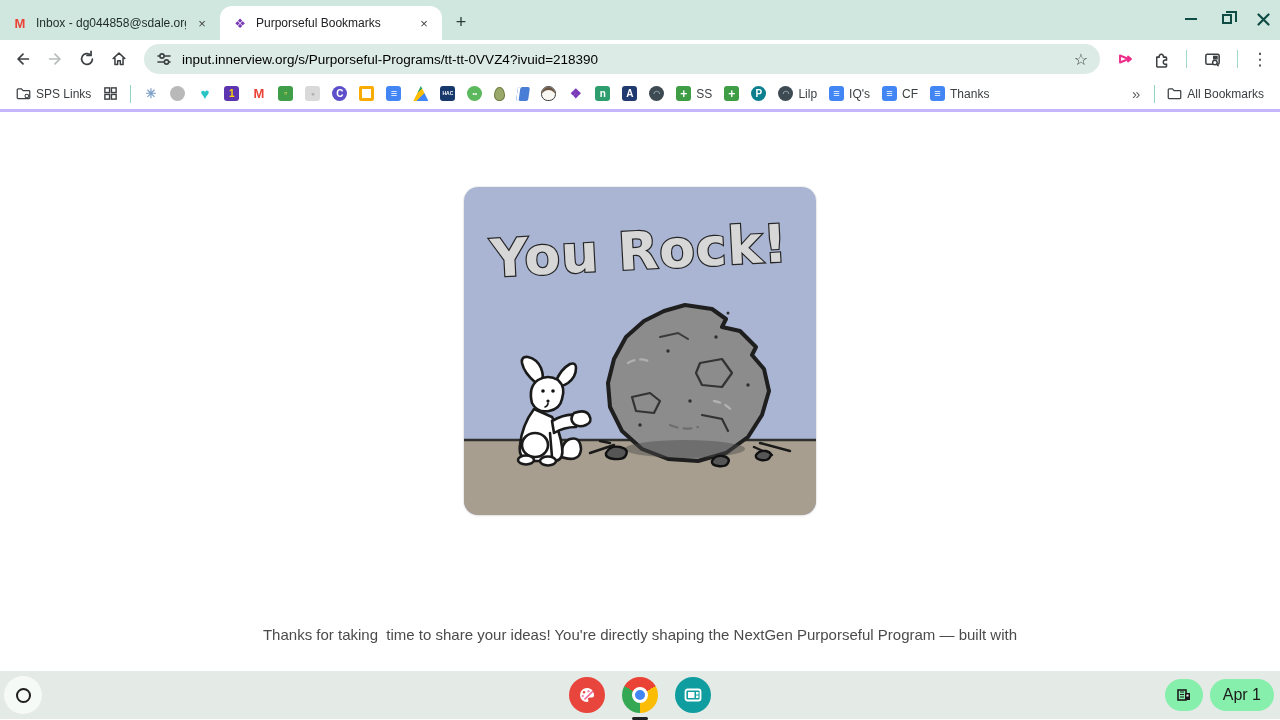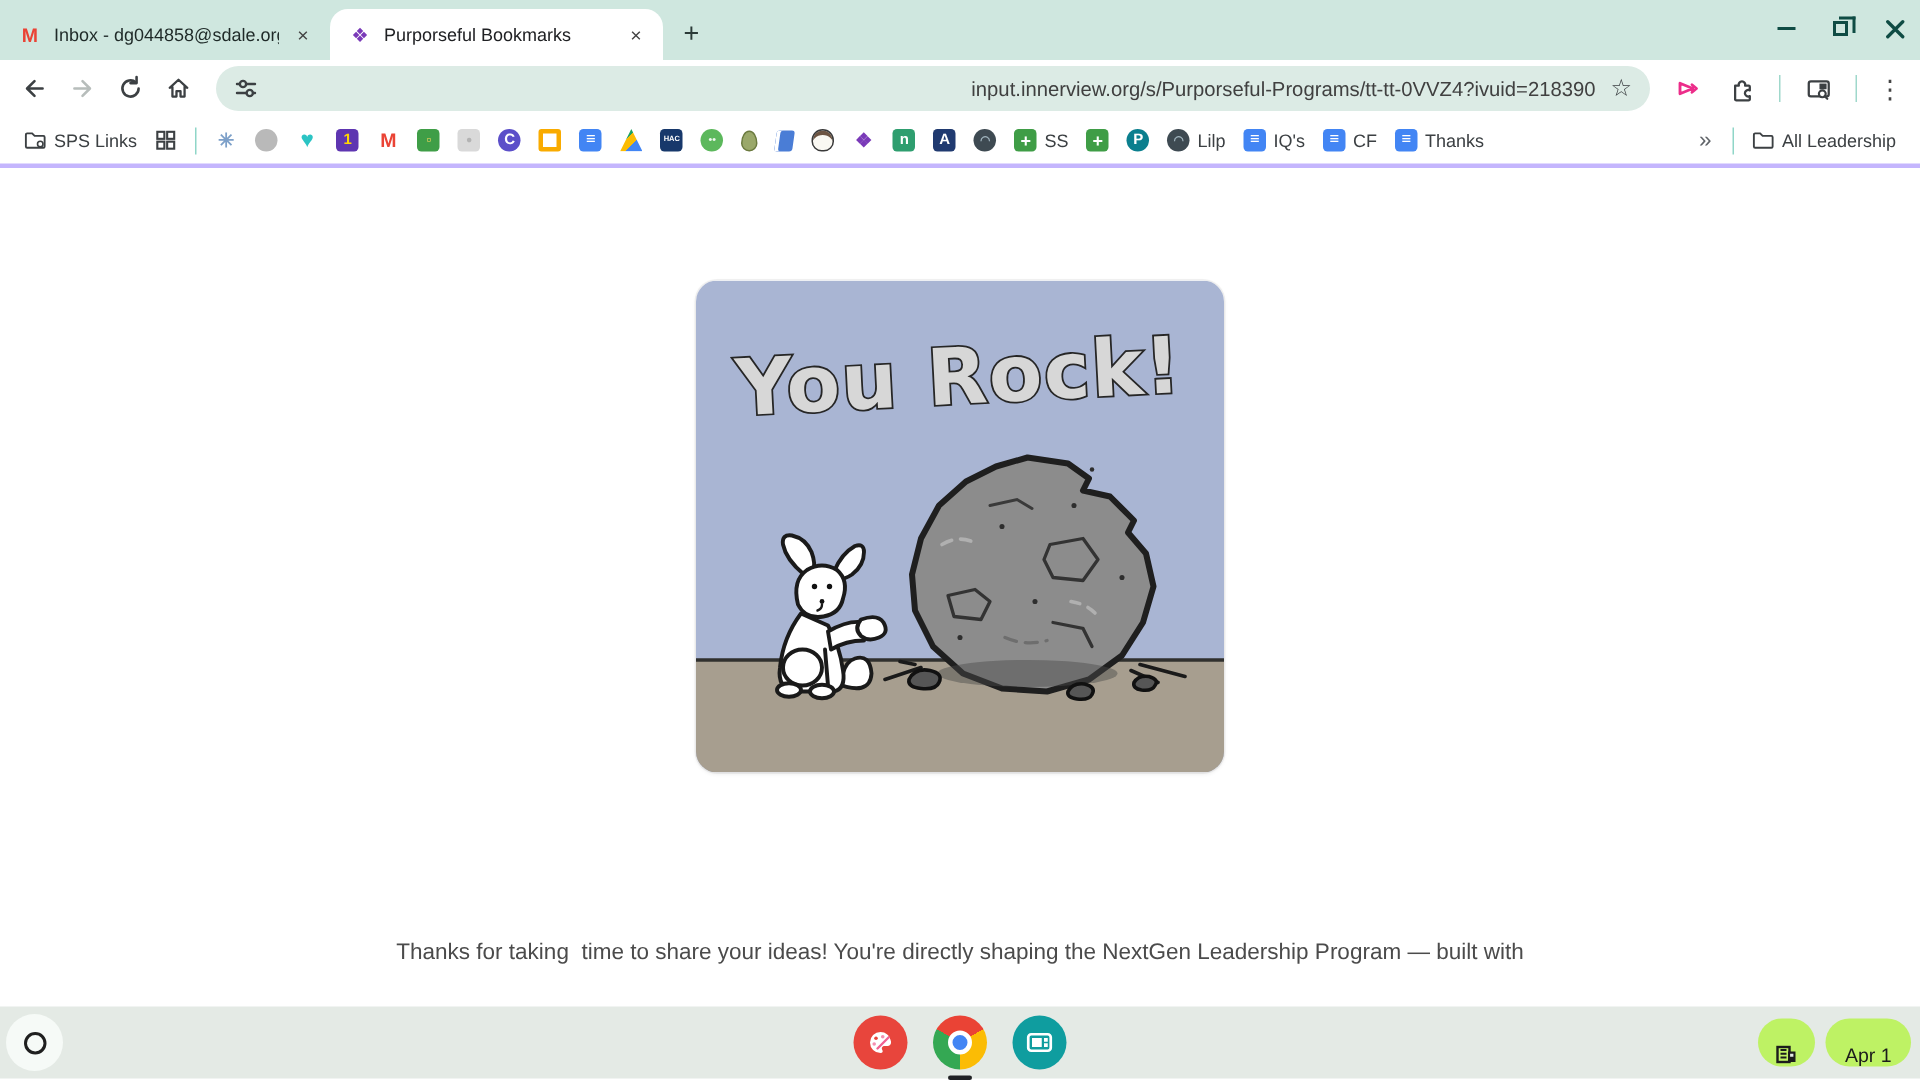--- a/index.html
+++ b/index.html
@@ -25,21 +25,21 @@
   .wc-min { width:12px; height:2.5px; background:#0f4c44; }
   .wc-restore { width:10px; height:10px; border:2px solid #0f4c44; position:relative; background:transparent; }
   .wc-restore::after { content:""; position:absolute; left:2px; top:-5px; width:9px; height:9px;
     border-top:2px solid #0f4c44; border-right:2px solid #0f4c44; }
 
   
   .toolbar { height:38px; background:#fff; display:flex; align-items:center; padding:0 8px; gap:2px; }
   .nav-btn { width:30px; height:30px; display:flex; align-items:center; justify-content:center; border-radius:50%; cursor:pointer; flex:none; }
   .omnibox { flex:1; height:30px; margin:0 8px; background:#dcebe5; border-radius:15px;
     display:flex; align-items:center; padding:0 12px; gap:10px; min-width:0; }
-  .omnibox-url { flex:1; font-size:13.5px; color:#404040; white-space:nowrap; overflow:hidden;text-align:right; }
+  .omnibox-url { flex:1; font-size:13.5px; color:#000000; white-space:nowrap; overflow:hidden; }
   .toolbar-right { display:flex; align-items:center; gap:6px; flex:none; }
   .tb-sep { width:1px; height:18px; background:#9fd8cb; margin:0 4px; }
   .kebab { font-size:17px; color:#444; width:24px; text-align:center; cursor:pointer; }
 
   
   .bookmarks { height:34px; background:#fff; display:flex; align-items:center; padding:0 10px;
     border-bottom:3px solid #c4b5fd; overflow:hidden; }
   .bm { display:flex; align-items:center; gap:5px; padding:3px 6px; border-radius:6px; cursor:pointer; flex:none; }
   .bm-label { font-size:12px; color:#3c4043; white-space:nowrap; }
   .bm-ico { width:15px; height:15px; display:flex; align-items:center; justify-content:center;
@@ -76,22 +76,22 @@
     display:flex; align-items:center; justify-content:center; }
   .app-canvas { background:#e8453c; }
   .app-screencast { background:#0f9d9f; }
   .chrome-ball { width:36px; height:36px; border-radius:50%;
     background:conic-gradient(from 60deg,#fbbc05 0 120deg,#34a853 120deg 240deg,#ea4335 240deg 360deg);
     display:flex; align-items:center; justify-content:center; }
   .chrome-core { width:16px; height:16px; background:#4285f4; border:3px solid #fff; border-radius:50%; }
   .active-dash { position:absolute; left:50%; transform:translateX(-50%); bottom:-7px;
     width:16px; height:3px; background:#202124; border-radius:2px; }
   .tray { position:absolute; right:6px; display:flex; gap:7px; align-items:center; }
-  .tray-pill { height:32px; background:#bef264; border-radius:16px; display:flex; align-items:flex-end;
-    justify-content:center; gap:7px; padding:0 13px; font-size:13px; color:#1c1c1c; cursor:pointer; }
+  .tray-pill { height:32px; background:#86efac; border-radius:16px; display:flex; align-items:center;
+    justify-content:center; gap:7px; padding:0 13px; font-size:16px; color:#1c1c1c; cursor:pointer; }
 
   svg { display:block; }
 </style>
 </head>
 <body>
 
 <div class="tabstrip">
   <div class="tab inactive">
     <span class="favicon gmail-m">M</span>
     <span class="tab-title">Inbox - dg044858@sdale.org -</span>
@@ -296,21 +296,21 @@
 
   <div style="flex:1;"></div>
   <div class="bm-chevron">»</div>
   <div class="bm-sep"></div>
   <div class="bm">
     <span class="bm-ico s-glyph">
       <svg width="17" height="15" viewBox="0 0 18 16">
           <path d="M1.5 3.5 a1 1 0 0 1 1 -1 h4 l2 2 h7 a1 1 0 0 1 1 1 v7.5 a1 1 0 0 1 -1 1 h-13 a1 1 0 0 1 -1 -1 Z" stroke="#3c4043" stroke-width="1.5" fill="none"></path>
         </svg>
     </span>
-    <span class="bm-label">All Leadership</span>
+    <span class="bm-label">All Bookmarks</span>
   </div>
 </div>
 
 <div class="content">
 
   <div class="rock-card">
     <svg width="352" height="328" viewBox="0 0 352 328">
 
       <rect x="0" y="0" width="352" height="328" fill="#a9b5d3"></rect>
 
@@ -358,21 +358,21 @@
         <path d="M68 216 Q64 200 74 193 Q84 187 94 193 Q102 200 98 212 Q96 222 85 224 Q73 226 68 216 Z"></path>
         <circle cx="79" cy="204" r="1.8" fill="#111" stroke="none"></circle>
         <circle cx="89" cy="204" r="1.8" fill="#111" stroke="none"></circle>
         <circle cx="84" cy="214" r="1.6" fill="#111" stroke="none"></circle>
         <path d="M84 216 q0 3 -3 4" fill="none" stroke-width="1.6"></path>
       </g>
     </svg>
   </div>
 
   <div class="caption">
-    <div>Thanks for taking  time to share your ideas! You're directly shaping the NextGen Leadership Program — built with</div>
+    <div>Thanks for taking  time to share your ideas! You're directly shaping the NextGen Purporseful Program — built with</div>
     <div>students, for students. We can't wait to launch it with you.</div>
   </div>
 </div>
 
 <div class="shelf">
   <div class="launcher">
     <span class="launcher-ring"></span>
   </div>
 
   <div class="shelf-center">

